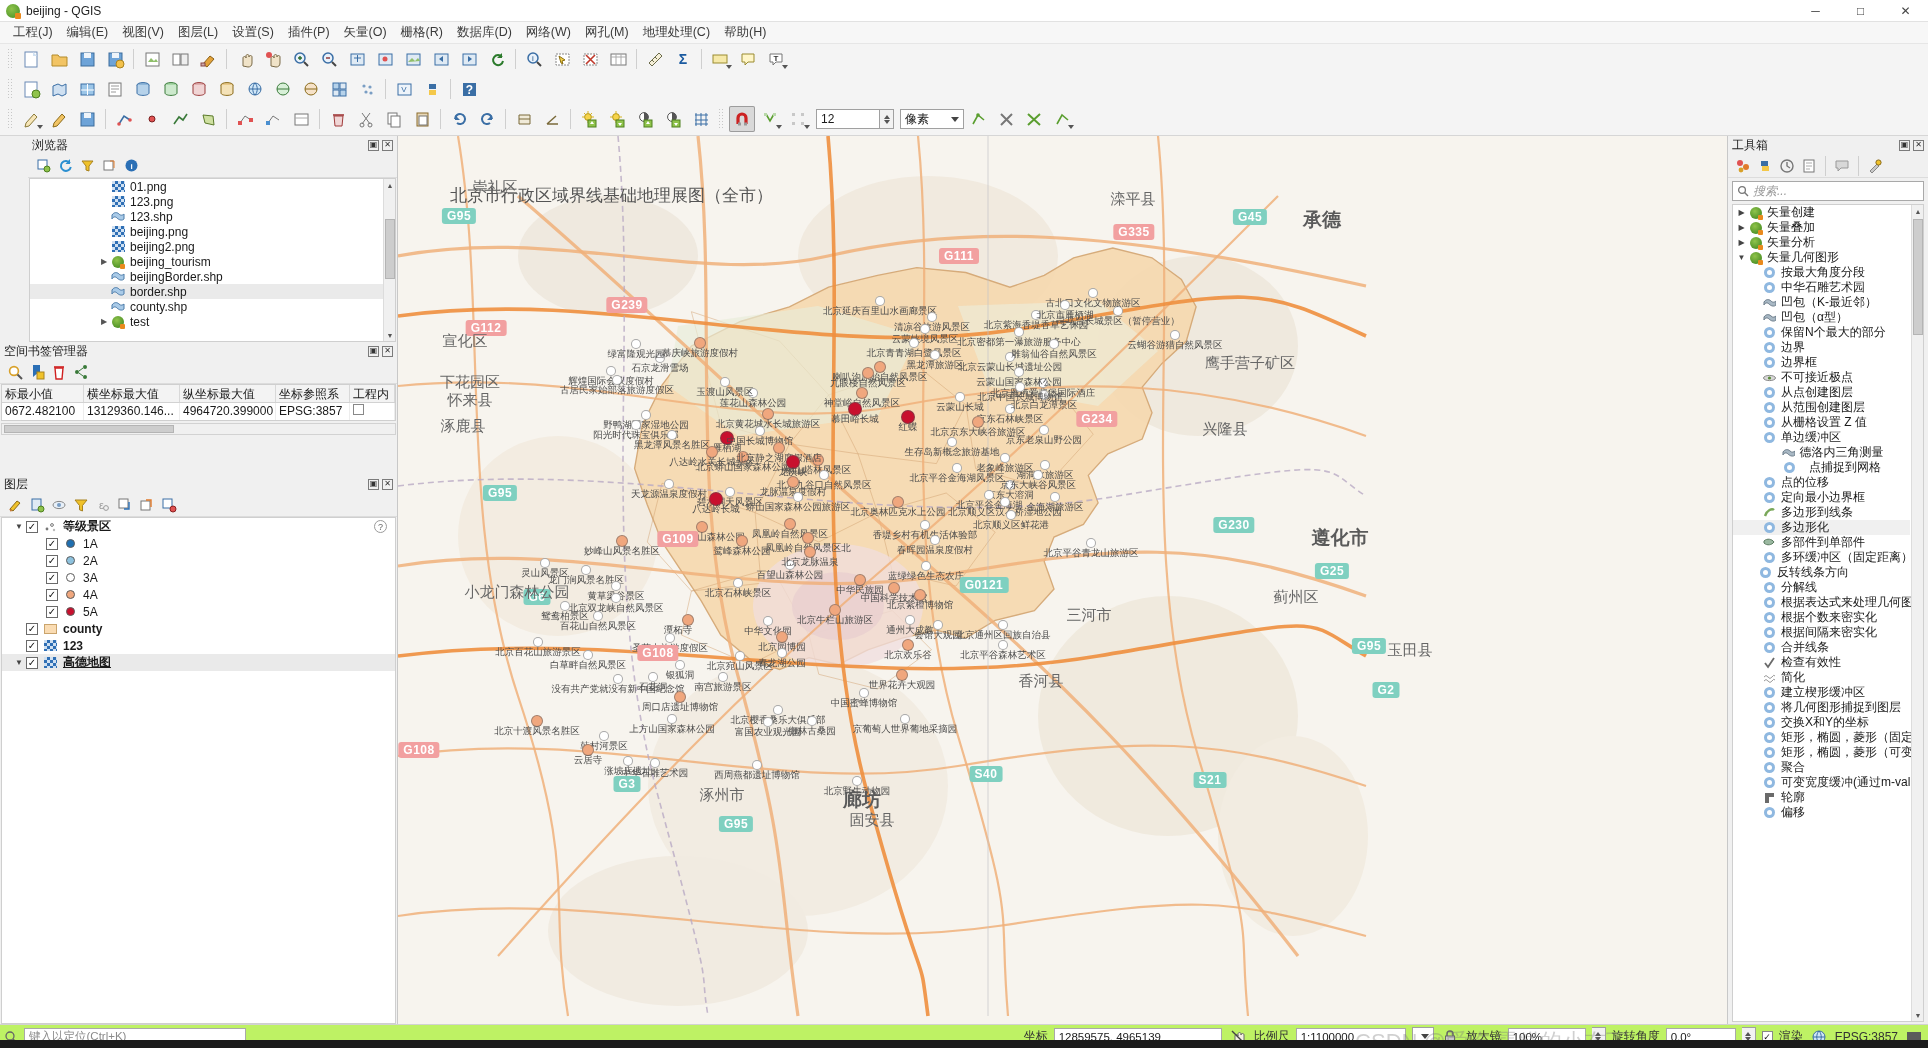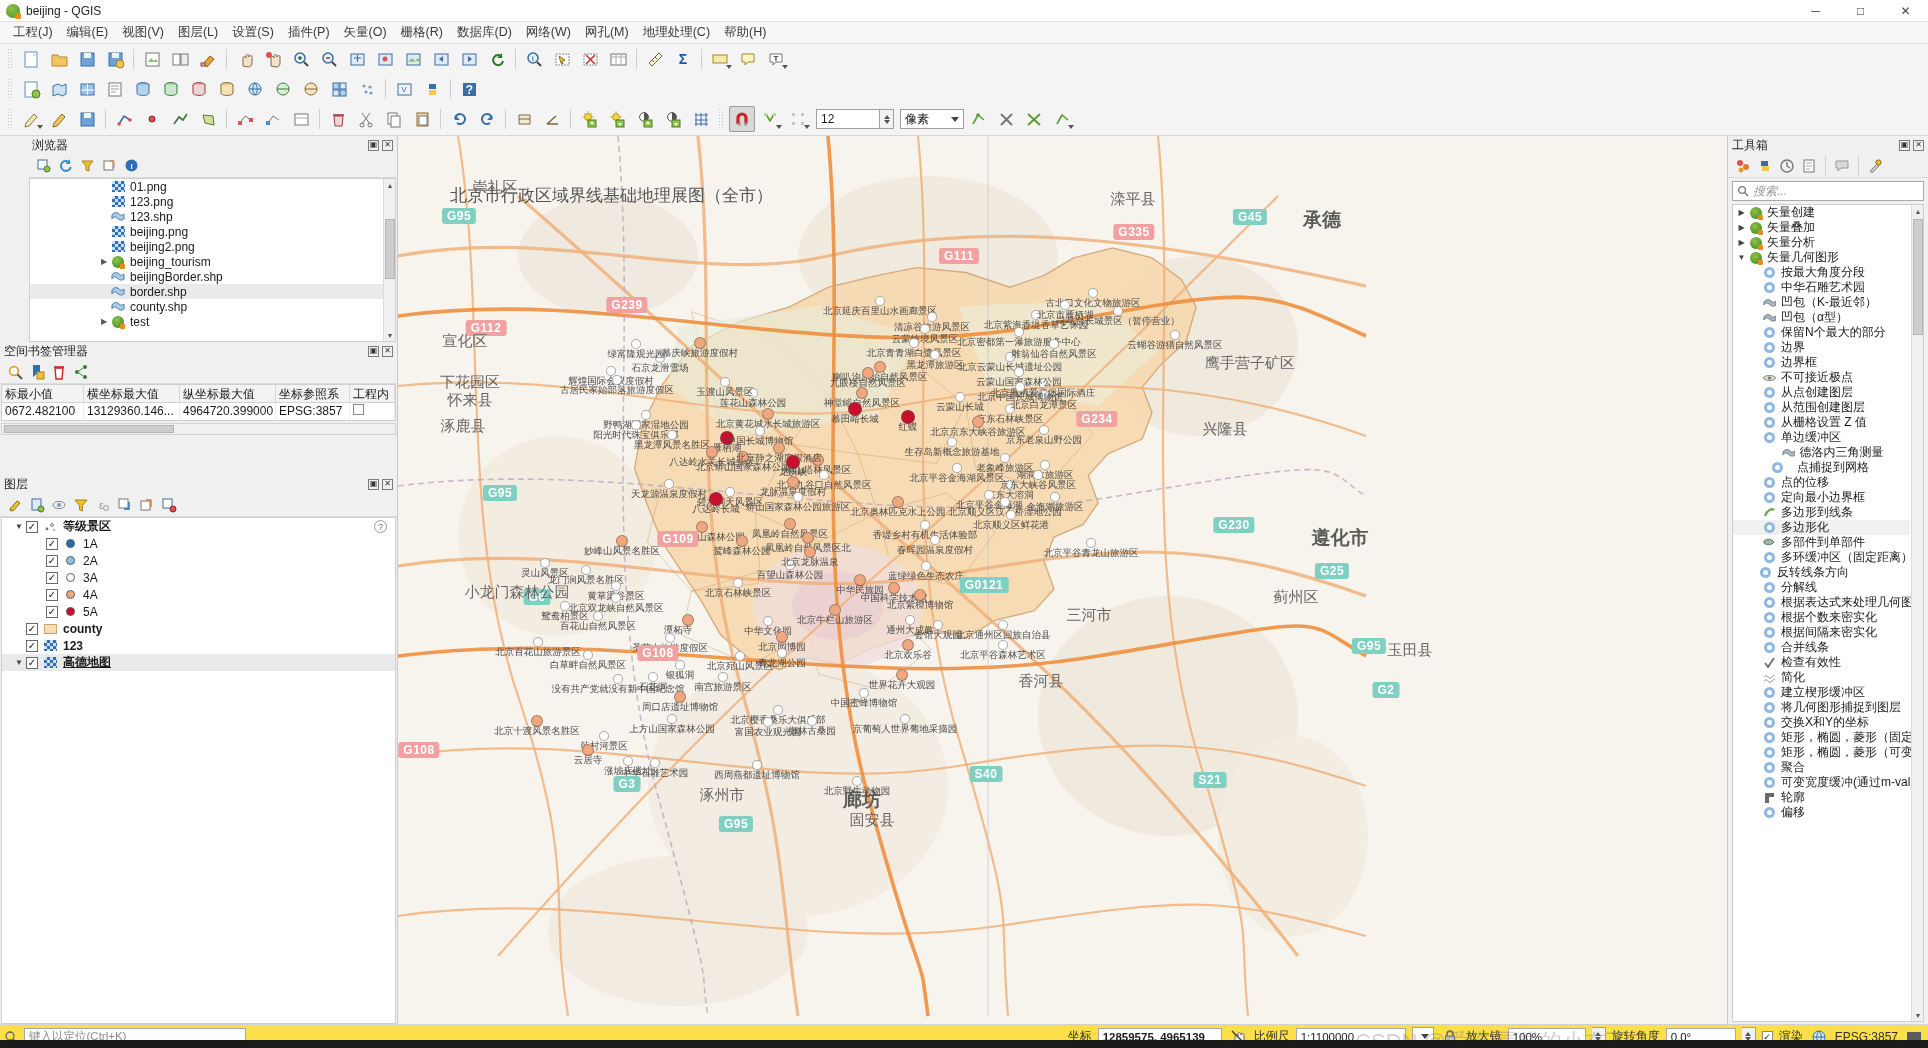--- a/index.html
+++ b/index.html
@@ -156,21 +156,21 @@
   .tbx { background: #fff; border: 1px solid #cfcfcf; margin: 0 4px 2px 4px; flex: 1 1 auto; position: relative; overflow: hidden; }
   .xrow { height: 15px; display: flex; align-items: center; font-size: 12px; padding-left: 2px; white-space: nowrap; }
   .xrow.sel { background: #f0f0f0; }
   .xtw { width: 13px; text-align: center; font-size: 8px; color: #444; flex: 0 0 13px; }
   .xic { width: 15px; height: 13px; margin-right: 4px; flex: 0 0 15px; display: flex; align-items: center; justify-content: center; }
   .gear { width: 11px; height: 11px; border-radius: 50%; background: #8fb8e0; position: relative; }
   .gear:before { content: ""; position: absolute; left: 3px; top: 3px; width: 5px; height: 5px; border-radius: 50%; background: #fff; }
   .grpname { }
 
   
-  .statusbar { flex: 0 0 24px; height: 24px; background: #fde047; border-top: 1px solid #d2d2d2;
+  .statusbar { flex: 0 0 24px; height: 24px; background: #bef264; border-top: 1px solid #d2d2d2;
     display: flex; align-items: center; padding: 0 4px; gap: 6px; position: relative; }
   .locate { width: 222px; height: 18px; border: 1px solid #a9a9a9; background: #fff; display: flex;
     align-items: center; padding-left: 4px; font-size: 11.5px; color: #8a8a8a; }
   .sfield { height: 18px; border: 1px solid #a9a9a9; background: #fff; display: flex; align-items: center;
     padding: 0 4px; font-size: 11.5px; }
   .slabel { font-size: 12px; color: #333; }
   .watermark { position: absolute; font-size: 22px; color: rgba(120,120,120,.35); white-space: nowrap; pointer-events: none; }
 </style>
 </head>
 <body>
@@ -1514,21 +1514,21 @@
             </div>
             <div class="xrow" style="padding-left: 8px; justify-content: center;">
               <span class="xtw"></span>
               <span class="xic">
                 <svg width="13" height="12" viewBox="0 0 13 12">
                   <path d="M1 5c2-3 5-3 7-1s4 1 5 0v4c-2 2-5 1-7-1s-4-1-5 1z" fill="#a8b8c4" stroke="#6a7a88"></path>
                 </svg>
               </span>
               <span class="grpname">德洛内三角测量</span>
             </div>
-            <div class="xrow" style="padding-left: 16px; gap: 8px;">
+            <div class="xrow" style="padding-left: 28px; gap: 8px;">
               <span class="xtw"></span>
               <span class="xic">
                 <span class="gear"></span>
               </span>
               <span class="grpname">点捕捉到网格</span>
             </div>
             <div class="xrow" style="padding-left: 16px;">
               <span class="xtw"></span>
               <span class="xic">
                 <span class="gear"></span>
@@ -1713,21 +1713,21 @@
     <svg width="14" height="14" viewBox="0 0 14 14">
         <circle cx="6" cy="6" r="4" fill="none" stroke="#666" stroke-width="1.3"></circle>
         <path d="M9 9l4 4" stroke="#666" stroke-width="1.5"></path>
       </svg>
     <div class="locate">
         <span>键入以定位(Ctrl+K)</span>
       </div>
 
     <div style="margin-left:auto;display:flex;align-items:center;gap:6px;">
       <span class="slabel">坐标</span>
-      <div class="sfield" style="width:124px;font-weight:bold;">12859575, 4965139</div>
+      <div class="sfield" style="width:168px;">12859575, 4965139</div>
       <div class="ptool">
           <svg width="16" height="16" viewBox="0 0 16 16">
             <path d="M5 14V7c0-2 3-2 3 0V5c0-2 3-2 3 0v1c0-2 3-2 3 0v5c0 3-2 4-4 4z" fill="#f4f0e2" stroke="#666"></path>
             <path d="M2 2l12 12" stroke="#444" stroke-width="1.4"></path>
           </svg>
         </div>
       <span class="slabel">比例尺</span>
       <div class="sfield" style="width:110px;">1:1100000</div>
       <div class="combo" style="width:22px;margin-left:0;">
           <span class="arw"></span>

